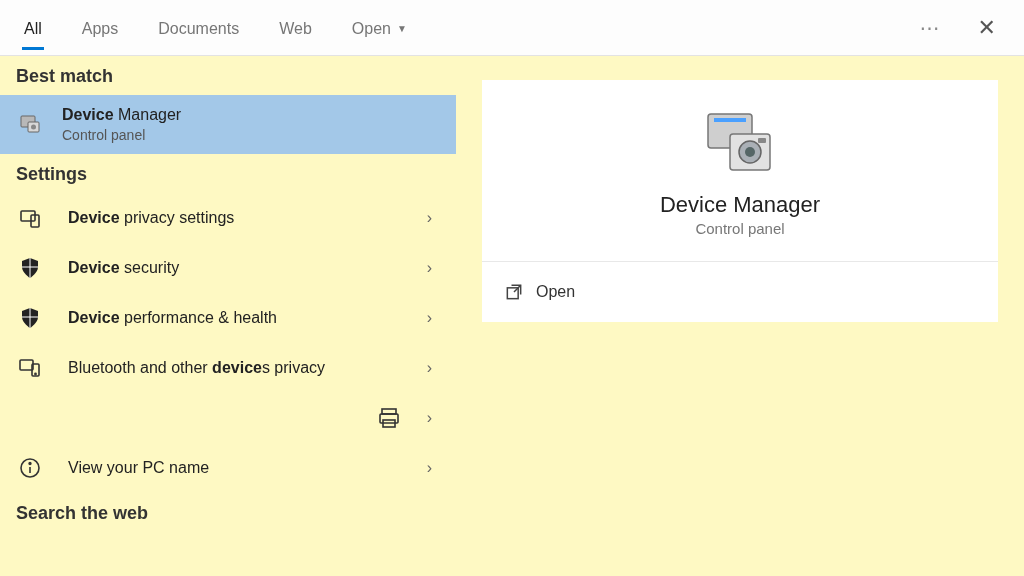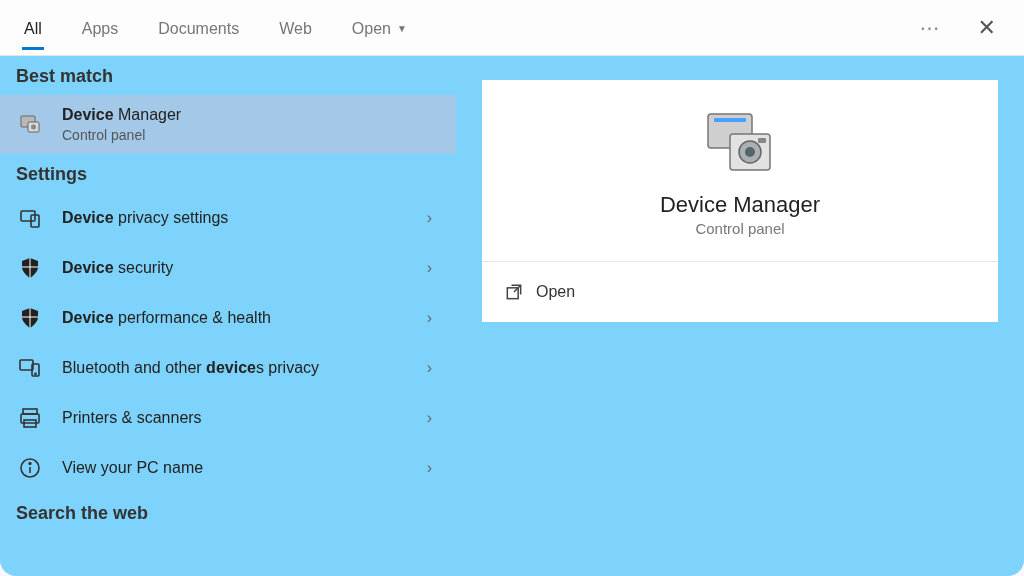--- a/index.html
+++ b/index.html
@@ -7,24 +7,23 @@
       font-family: 'Segoe UI', Tahoma, sans-serif;
       background: #f9f9f9;
       width: 1024px;
       height: 576px;
       overflow: hidden;
       color: #222;
     }
     .window {
       width: 100%;
       height: 100%;
-      background: #7dd3fc;
+      background: #fef9c3;
       display: flex;
       flex-direction: column;
-      border-radius: 16px;
     }
     .tabs-row {
       display: flex;
       align-items: center;
       height: 56px;
       padding: 0 22px;
       border-bottom: 1px solid #e3e3e3;
       background: #fdfdfd;
       gap: 8px;
     }
@@ -118,21 +117,21 @@
     }
     .result-sub {
       font-size: 14px;
       color: #555;
       line-height: 1.3;
     }
     .setting-row {
       display: flex;
       align-items: center;
       padding: 11px 16px;
-      gap: 18px;
+      gap: 24px;
       cursor: pointer;
       justify-content: flex-end;
     }
     .setting-row .result-title {
       flex: 1;
     }
     .chevron {
       color: #666;
       font-size: 16px;
       padding-right: 8px;
@@ -284,21 +283,20 @@
       </div>
 
       <div class="setting-row">
         <div class="result-icon">
           <svg viewBox="0 0 24 24" fill="none" stroke="#333" stroke-width="1.6">
               <rect x="5" y="3" width="14" height="5"></rect>
               <rect x="3" y="8" width="18" height="9" rx="1"></rect>
               <rect x="6" y="14" width="12" height="7"></rect>
             </svg>
         </div>
-        <div class="result-title">Printers &amp; scanners</div>
         <span class="chevron">›</span>
       </div>
 
       <div class="setting-row">
         <div class="result-icon">
           <svg viewBox="0 0 24 24" fill="none" stroke="#333" stroke-width="1.6">
               <circle cx="12" cy="12" r="9"></circle>
               <line x1="12" y1="11" x2="12" y2="17"></line>
               <circle cx="12" cy="7.5" r="0.9" fill="#333"></circle>
             </svg>

